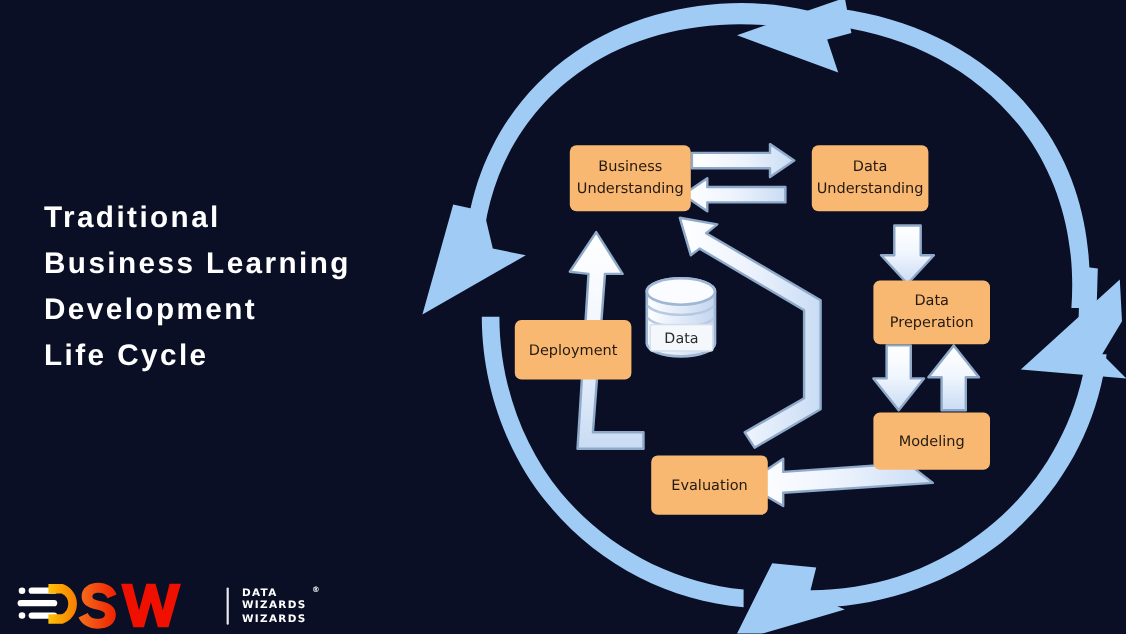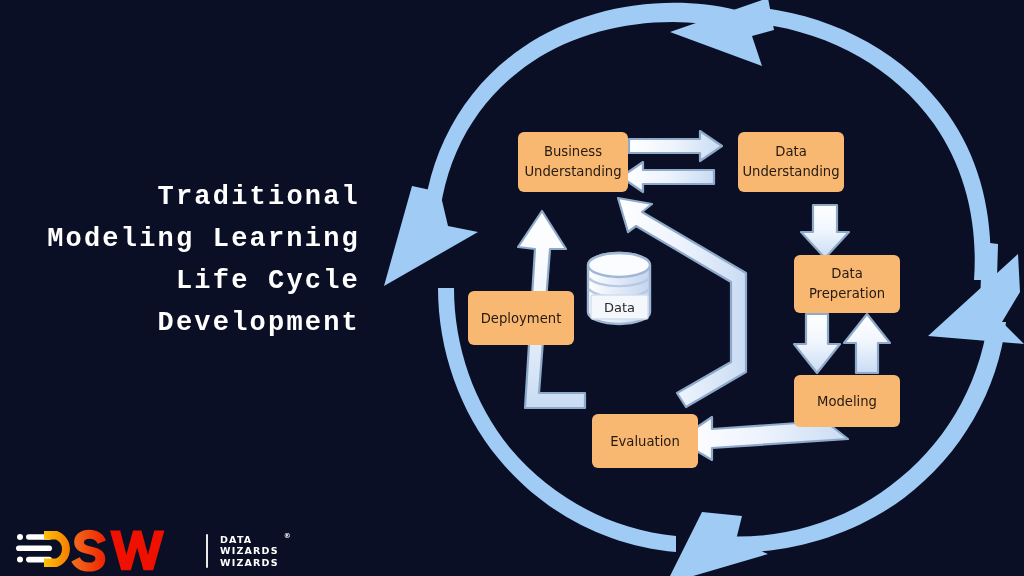--- a/index.html
+++ b/index.html
@@ -7,23 +7,23 @@
     width:1024px;height:576px;overflow:hidden;
     background:#0a0f26;
     font-family:"DejaVu Sans", sans-serif;
     position:relative;
   }
   #stage{position:absolute;inset:0;}
 
   
   .title-block{
     position:absolute;left:40px;top:176px;width:320px;
-    text-align:right;
+    text-align:left;
     color:#ffffff;
-    font-family:Liberation Mono, monospace;
+    font-family:Liberation Sans, sans-serif;
     font-weight:700;
     font-size:27px;
     line-height:42px;
     letter-spacing:2.2px;
   }
   .title-line{display:block;white-space:nowrap;}
 
   
   .logo{position:absolute;left:14px;top:528px;display:flex;align-items:center;}
   .logo-mark{display:block;}
@@ -60,23 +60,23 @@
     dominant-baseline:middle;
   }
 </style>
 </head>
 <body style="background: rgb(10, 15, 38);">
 
 <div id="stage">
 
   <div class="title-block">
     <span class="title-line">Traditional</span>
-    <span class="title-line">Modeling Learning</span>
+    <span class="title-line">Business Learning</span>
+    <span class="title-line">Development</span>
     <span class="title-line">Life Cycle</span>
-    <span class="title-line">Development</span>
   </div>
 
   <div class="logo">
     <svg class="logo-mark" width="182" height="46" viewBox="0 0 182 46">
       <defs>
         <linearGradient id="gD" x1="0" y1="0" x2="1" y2="0">
           <stop offset="0" stop-color="#FFC107"></stop>
           <stop offset="1" stop-color="#F57C00"></stop>
         </linearGradient>
         <linearGradient id="gS" x1="0" y1="0" x2="1" y2="0">

